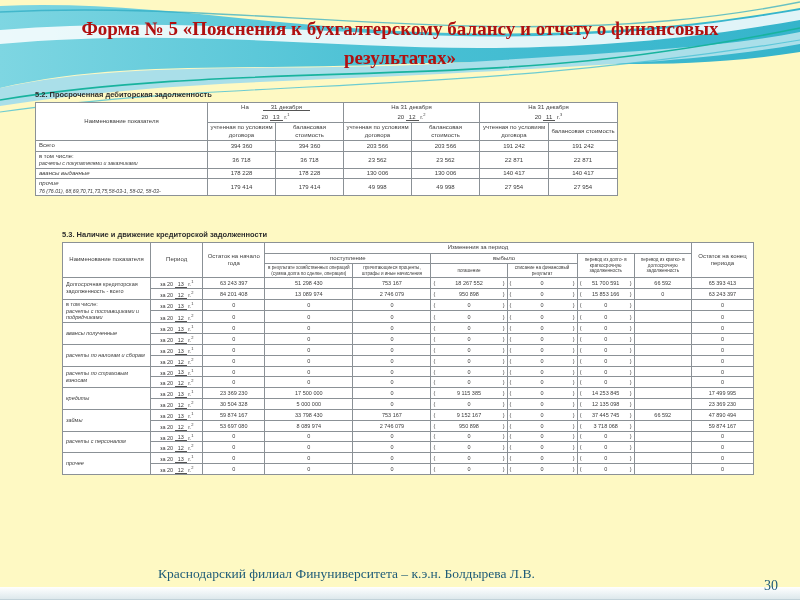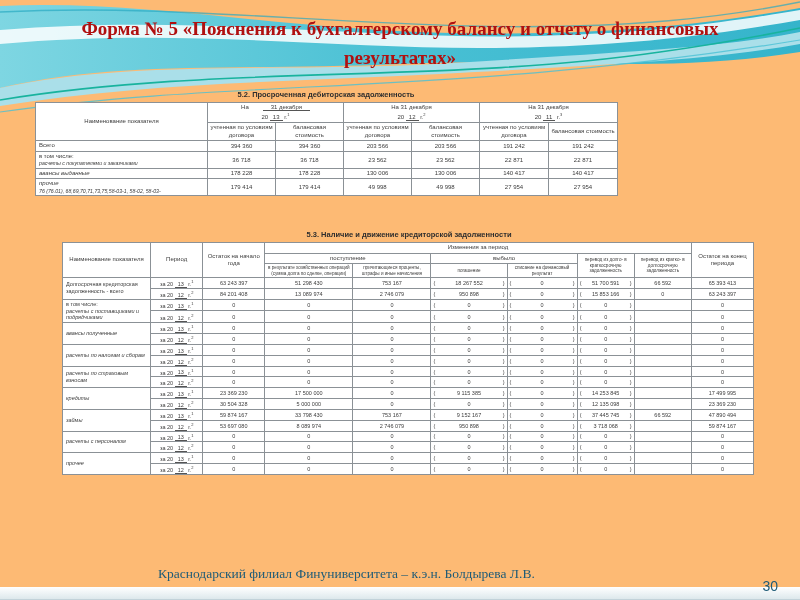--- a/index.html
+++ b/index.html
@@ -1,44 +1,44 @@
 <!DOCTYPE html>
 <html><head>
 <meta charset="utf-8">
 <style>
   html,body{margin:0;padding:0;}
-  .slide{position:relative;width:800px;height:600px;background:#fdba74;overflow:hidden;
+  .slide{position:relative;width:800px;height:600px;background:#fef9c3;overflow:hidden;
          font-family:"Liberation Sans",sans-serif;}
   .wave-wrap{position:absolute;top:0;left:0;width:800px;height:150px;z-index:1;}
   .slide-title{position:absolute;top:14px;left:70px;width:660px;z-index:3;text-align:center;
     font-family:"Liberation Serif",serif;font-weight:bold;font-size:19px;line-height:1.55;
     color:#b01010;}
   .content{position:absolute;left:0;top:80px;width:800px;z-index:2;}
-  .tbl-title{font-weight:bold;font-size:7.5px;color:#2e2e2e;text-align:center;margin:0 0 3px 0;}
+  .tbl-title{font-weight:bold;font-size:7.5px;color:#2e2e2e;text-align:left;margin:0 0 3px 0;}
   table{border-collapse:collapse;table-layout:fixed;background:#fff;}
   td{border:1px solid #8b9196;color:#3c3c3c;text-align:center;vertical-align:middle;
      padding:1px 2px;overflow:hidden;}
   .t52{position:absolute;left:35px;top:10px;width:582px;}
   .t52 table{width:582px;font-size:6px;}
   .t53{position:absolute;left:62px;top:150px;width:694px;}
   .t53 table{width:692px;font-size:5.5px;}
   .hdr{font-size:6px;line-height:1.25;}
   .hdr-sm{font-size:4.6px;line-height:1.2;}
   .label-cell{text-align:left;padding-left:3px;line-height:1.25;}
   .italic{font-style:italic;}
   .yr{border-bottom:1px solid #555;padding:0 3px;}
   sup{font-size:4px;vertical-align:super;}
   .date-u{border-bottom:1px solid #555;padding:0 8px;margin-left:14px;}
   .date-u:empty{display:none;border:none;margin:0;padding:0;}
   .paren{display:flex;justify-content:space-between;align-items:center;}
   .paren .pv{flex:1;text-align:center;}
   .footer-text{position:absolute;left:130px;bottom:18px;z-index:3;
     font-family:"Liberation Serif",serif;font-size:13.5px;color:#1e5b77;margin-left:28px;}
   .page-number{position:absolute;right:22px;bottom:6px;z-index:3;
-    font-family:Liberation Sans, sans-serif;font-size:14px;color:#1e5b77;}
+    font-family:Liberation Serif, serif;font-size:14px;color:#1e5b77;}
   .bottom-edge{position:absolute;bottom:0;left:0;width:800px;height:12px;z-index:1;
     background:linear-gradient(#ffffff,#dde8ec);border-bottom:1px solid #c2d2d9;}
 </style>
 </head>
 <body>
 
 <div class="slide">
 
   <div class="wave-wrap">
     <svg width="800" height="150" viewBox="0 0 800 150" preserveAspectRatio="none">

